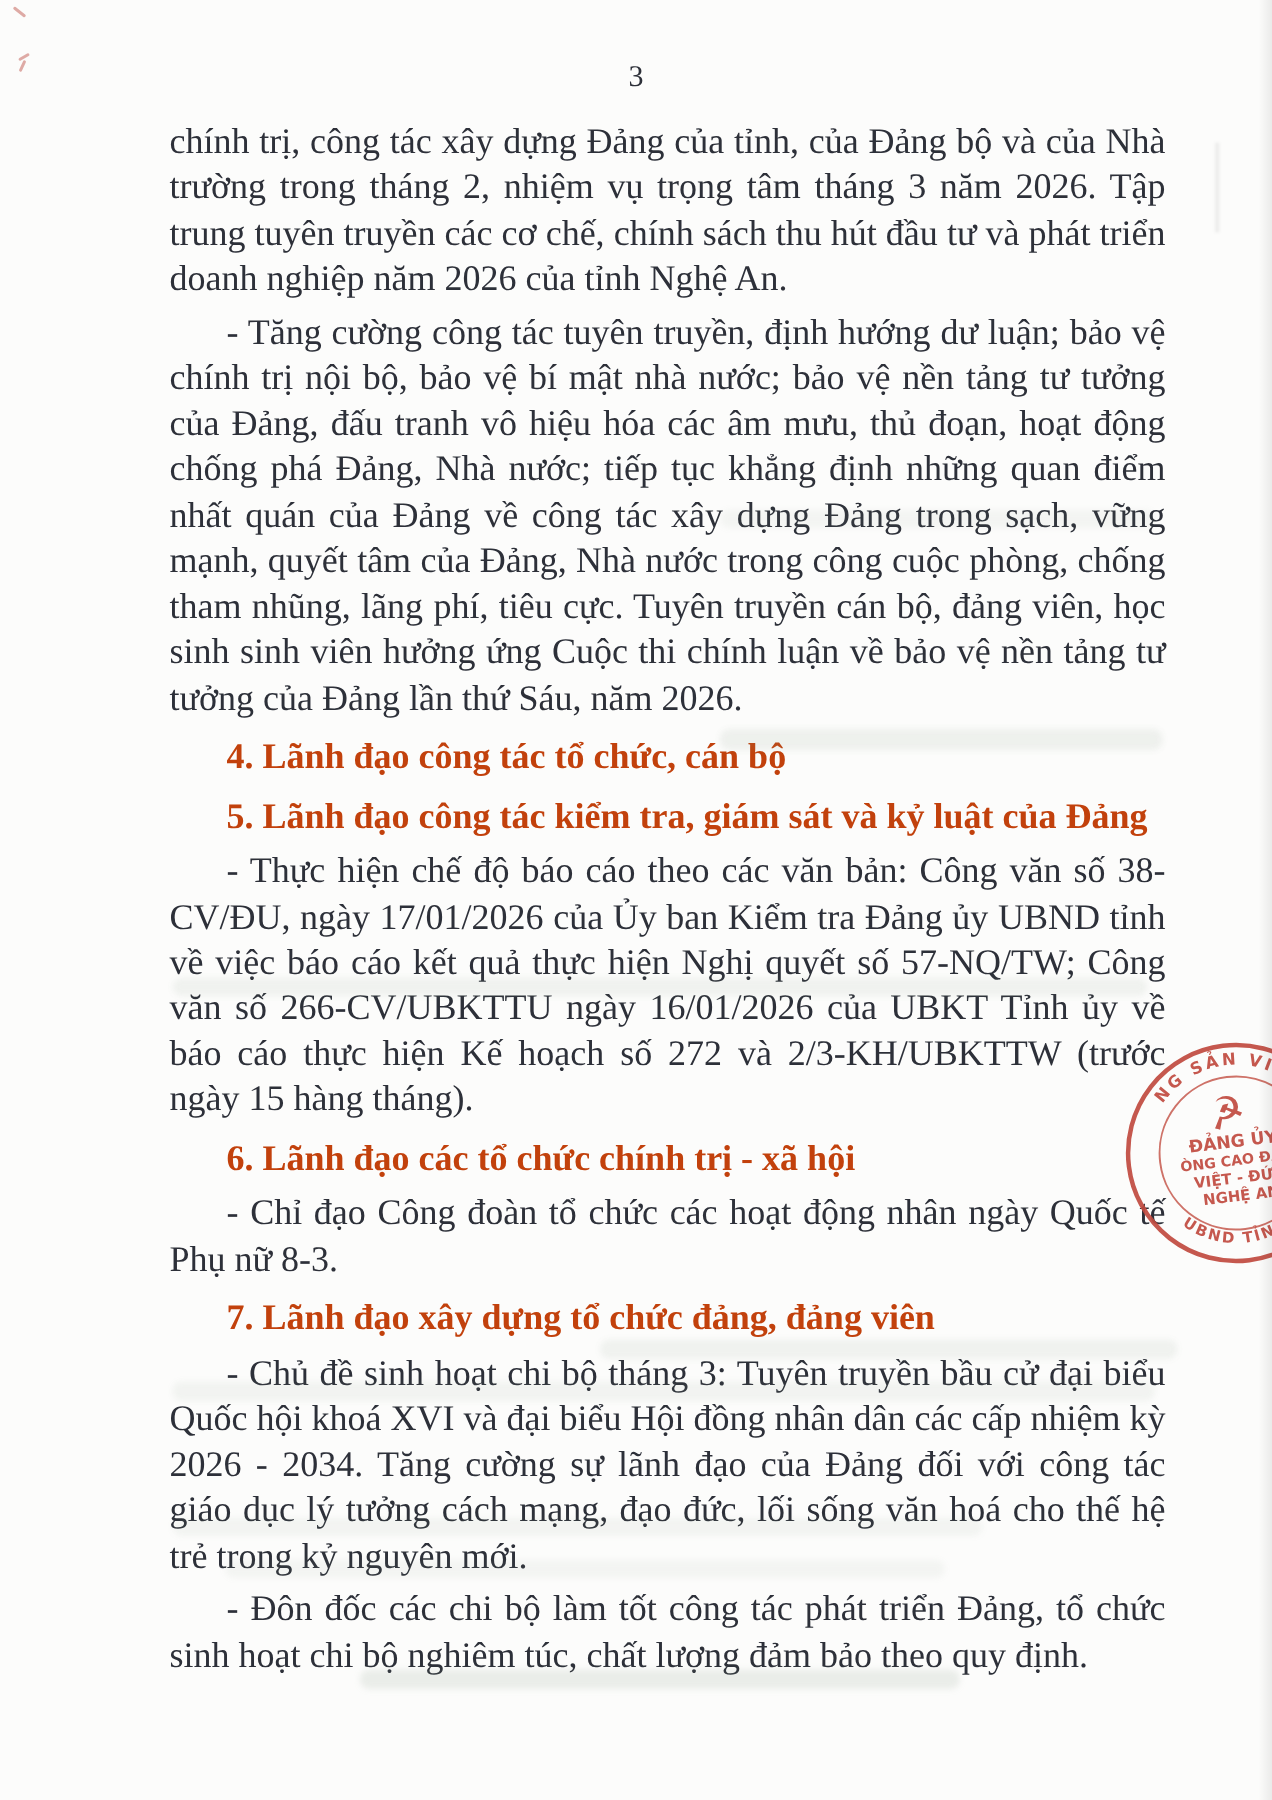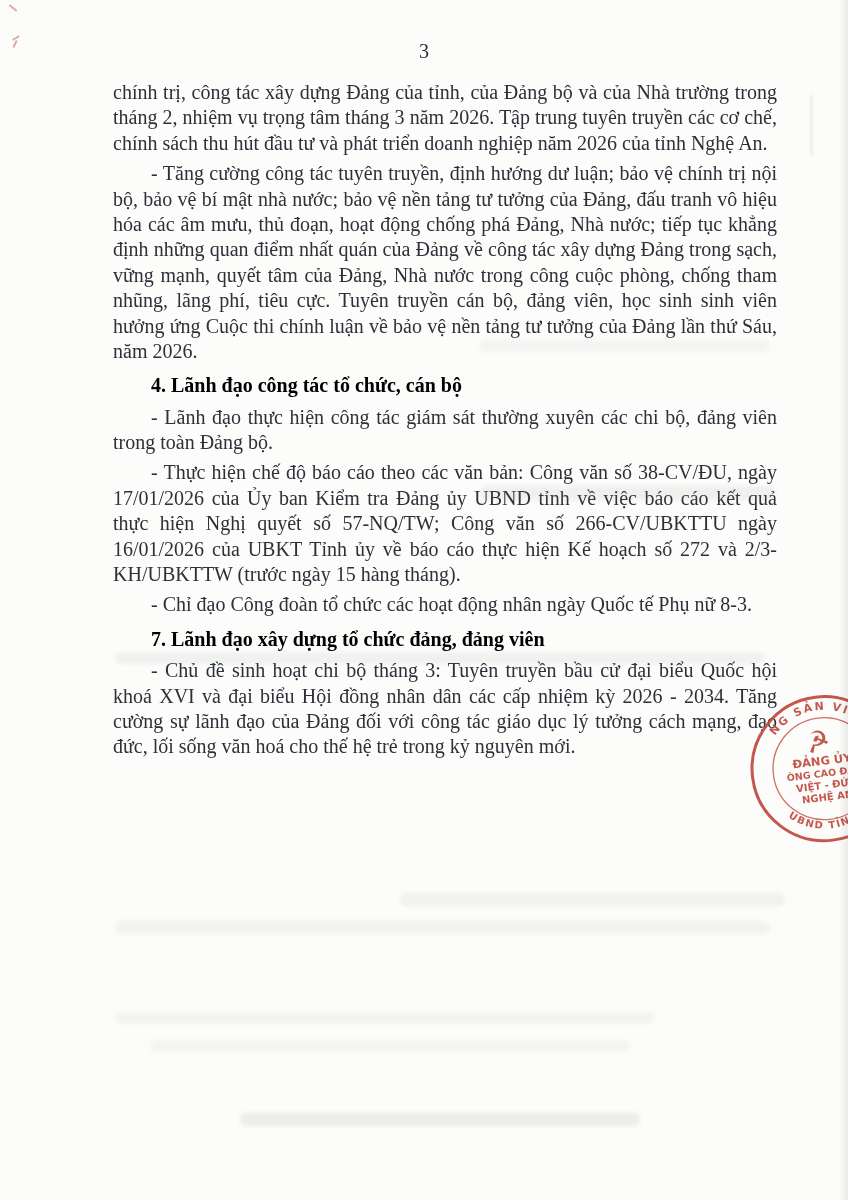--- a/index.html
+++ b/index.html
@@ -18,27 +18,27 @@
     left: 0; right: 0;
     text-align: center;
     font-size: 20px;
     color: #2d3039;
   }
   .content {
     position: absolute;
     top: 80px;
     left: 113px;
     width: 664px;
-    font-size: 20px;
+    font-size: 24px;
     line-height: 1.27;
     text-align: justify;
   }
   .content p { margin: 0 0 5px 0; text-indent: 38px; }
   .content p.continuation { text-indent: 0; }
-  .content p.heading { font-weight: bold; margin: 9px 0 6px 0; color: #000000; }
+  .content p.heading { font-weight: bold; margin: 9px 0 6px 0; color: #c2410c; }
   
   .seal {
     position: absolute;
     left: 740px;
     top: 686px;
     transform: rotate(-7deg);
     opacity: 0.92;
   }
   .seal text { font-family: "DejaVu Sans", sans-serif; }
   
@@ -73,25 +73,27 @@
   <div class="corner-mark" style="left:8px; top:7px; width:10px; height:2px; transform:rotate(38deg);"></div>
   <div class="corner-mark" style="left:12px; top:37px; width:8px; height:2px; transform:rotate(-30deg);"></div>
   <div class="corner-mark" style="left:14px; top:40px; width:2px; height:8px; transform:rotate(25deg);"></div>
 
   <div class="page-number">3</div>
 
   <div class="content">
     <p class="continuation">chính trị, công tác xây dựng Đảng của tỉnh, của Đảng bộ và của Nhà trường trong tháng 2, nhiệm vụ trọng tâm tháng 3 năm 2026. Tập trung tuyên truyền các cơ chế, chính sách thu hút đầu tư và phát triển doanh nghiệp năm 2026 của tỉnh Nghệ An.</p>
     <p class="dash">- Tăng cường công tác tuyên truyền, định hướng dư luận; bảo vệ chính trị nội bộ, bảo vệ bí mật nhà nước; bảo vệ nền tảng tư tưởng của Đảng, đấu tranh vô hiệu hóa các âm mưu, thủ đoạn, hoạt động chống phá Đảng, Nhà nước; tiếp tục khẳng định những quan điểm nhất quán của Đảng về công tác xây dựng Đảng trong sạch, vững mạnh, quyết tâm của Đảng, Nhà nước trong công cuộc phòng, chống tham nhũng, lãng phí, tiêu cực. Tuyên truyền cán bộ, đảng viên, học sinh sinh viên hưởng ứng Cuộc thi chính luận về bảo vệ nền tảng tư tưởng của Đảng lần thứ Sáu, năm 2026.</p>
     <p class="heading">4. Lãnh đạo công tác tổ chức, cán bộ</p>
-    <p class="dash">- Lãnh đạo thực hiện công tác giám sát thường xuyên các chi bộ, đảng viên trong toàn Đảng bộ.</p>
+    <p class="heading">5. Lãnh đạo công tác kiểm tra, giám sát và kỷ luật của Đảng</p>
     <p class="dash">- Thực hiện chế độ báo cáo theo các văn bản: Công văn số 38-CV/ĐU, ngày 17/01/2026 của Ủy ban Kiểm tra Đảng ủy UBND tỉnh về việc báo cáo kết quả thực hiện Nghị quyết số 57-NQ/TW; Công văn số 266-CV/UBKTTU ngày 16/01/2026 của UBKT Tỉnh ủy về báo cáo thực hiện Kế hoạch số 272 và 2/3-KH/UBKTTW (trước ngày 15 hàng tháng).</p>
+    <p class="heading">6. Lãnh đạo các tổ chức chính trị - xã hội</p>
     <p class="dash">- Chỉ đạo Công đoàn tổ chức các hoạt động nhân ngày Quốc tế Phụ nữ 8-3.</p>
     <p class="heading">7. Lãnh đạo xây dựng tổ chức đảng, đảng viên</p>
     <p class="dash">- Chủ đề sinh hoạt chi bộ tháng 3: Tuyên truyền bầu cử đại biểu Quốc hội khoá XVI và đại biểu Hội đồng nhân dân các cấp nhiệm kỳ 2026 - 2034. Tăng cường sự lãnh đạo của Đảng đối với công tác giáo dục lý tưởng cách mạng, đạo đức, lối sống văn hoá cho thế hệ trẻ trong kỷ nguyên mới.</p>
+    <p class="dash">- Đôn đốc các chi bộ làm tốt công tác phát triển Đảng, tổ chức sinh hoạt chi bộ nghiêm túc, chất lượng đảm bảo theo quy định.</p>
   </div>
 
   <div class="bleed" style="left:480px; top:340px; width:290px; height:12px; opacity:.5;"></div>
   <div class="bleed" style="left:480px; top:486px; width:295px; height:14px; opacity:.8;"></div>
   <div class="bleed" style="left:115px; top:652px; width:650px; height:12px; opacity:.7;"></div>
   <div class="bleed" style="left:400px; top:893px; width:385px; height:13px; opacity:.7;"></div>
   <div class="bleed" style="left:115px; top:921px; width:655px; height:13px; opacity:.6;"></div>
   <div class="bleed" style="left:115px; top:1012px; width:540px; height:12px; opacity:.55;"></div>
   <div class="bleed" style="left:150px; top:1040px; width:480px; height:12px; opacity:.5;"></div>
   <div class="bleed" style="left:240px; top:1113px; width:400px; height:13px; opacity:1;"></div>

